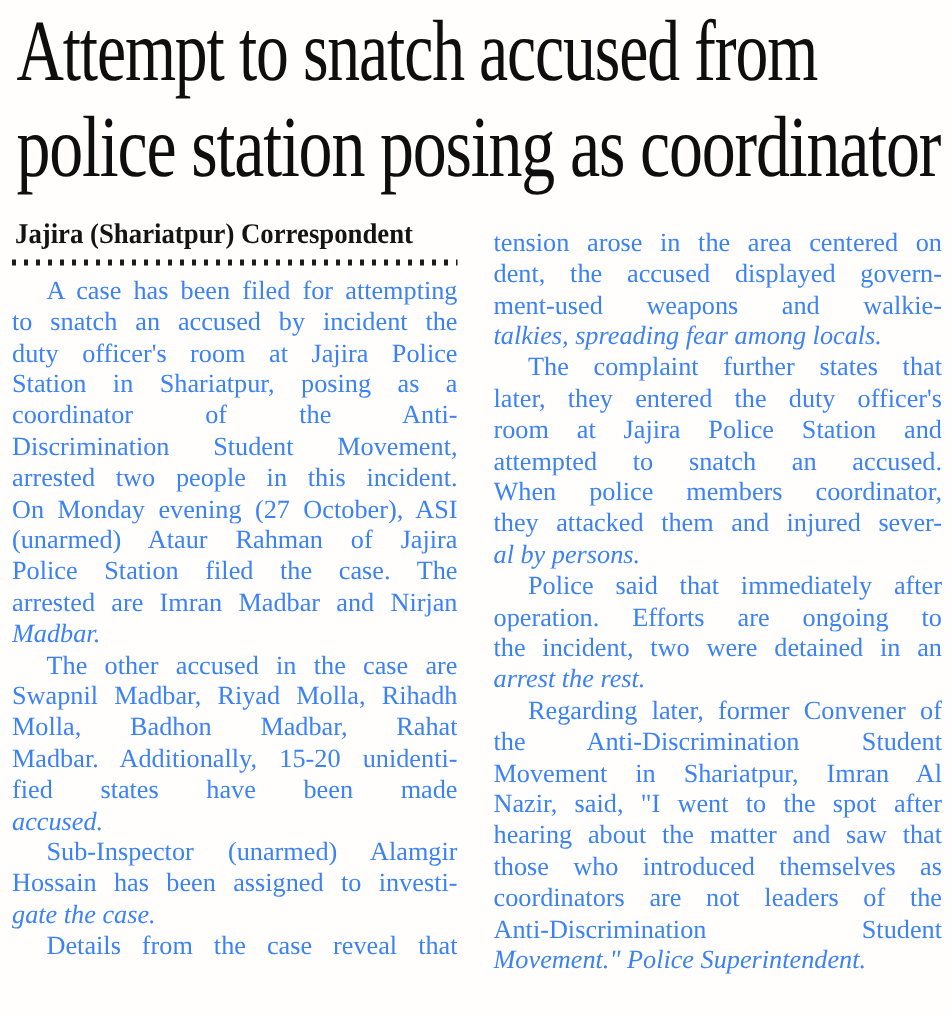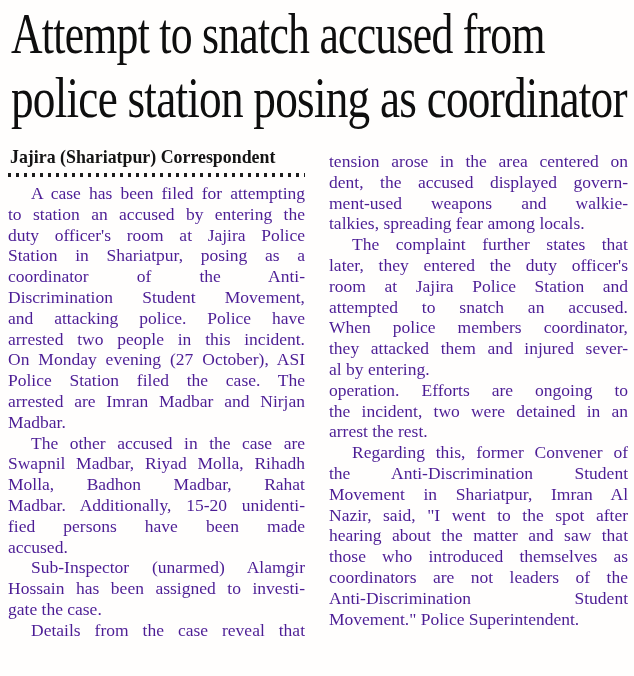--- a/index.html
+++ b/index.html
@@ -45,92 +45,93 @@
   .dotted-rule {
     position: absolute;
     left: 8px; top: 173px; width: 297px; height: 4px;
     background: repeating-linear-gradient(to right, #1c1c1c 0px, #1c1c1c 3px, transparent 3px, transparent 8px);
   }
   
   .column {
     position: absolute;
     font-size: 17.5px;
     line-height: 20.8px;
-    color: #4c1d95;
+    color: #3b82f6;
   }
   .column-left  { left: 8px;   top: 183px; width: 297px; }
   .column-right { left: 329px; top: 151px; width: 299px; }
   .bodyline {
     text-align: justify;
     text-align-last: justify;
     height: 20.8px;
     overflow: hidden;
     white-space: nowrap; 
   }
   .bodyline { white-space: normal; }
-  .bodyline.end { text-align-last: left; }
+  .bodyline.end { text-align-last: left; font-style: italic; }
   .bodyline.indent { text-indent: 23px; }
 </style>
 </head>
 <body>
 
 <div class="page">
 
   <h1 class="headline">
     <span class="headline-line" style="transform: scaleX(0.754237);">Attempt to snatch accused from</span><br>
     <span class="headline-line" style="transform: scaleX(0.780735);">police station posing as coordinator</span>
   </h1>
 
   <div class="byline" style="transform: scaleX(0.939189);">Jajira (Shariatpur) Correspondent</div>
 
   <div class="dotted-rule"></div>
 
   <div class="column column-left">
 
   <div class="bodyline indent">A case has been filed for attempting</div>
-      <div class="bodyline">to station an accused by entering the</div>
+      <div class="bodyline">to snatch an accused by incident the</div>
       <div class="bodyline">duty officer's room at Jajira Police</div>
       <div class="bodyline">Station in Shariatpur, posing as a</div>
       <div class="bodyline">coordinator of the Anti-</div>
       <div class="bodyline">Discrimination Student Movement,</div>
-      <div class="bodyline">and attacking police. Police have</div>
       <div class="bodyline">arrested two people in this incident.</div>
       <div class="bodyline">On Monday evening (27 October), ASI</div>
+      <div class="bodyline">(unarmed) Ataur Rahman of Jajira</div>
       <div class="bodyline">Police Station filed the case. The</div>
       <div class="bodyline">arrested are Imran Madbar and Nirjan</div>
       <div class="bodyline end">Madbar.</div>
       <div class="bodyline indent">The other accused in the case are</div>
       <div class="bodyline">Swapnil Madbar, Riyad Molla, Rihadh</div>
       <div class="bodyline">Molla, Badhon Madbar, Rahat</div>
       <div class="bodyline">Madbar. Additionally, 15-20 unidenti-</div>
-      <div class="bodyline">fied persons have been made</div>
+      <div class="bodyline">fied states have been made</div>
       <div class="bodyline end">accused.</div>
       <div class="bodyline indent">Sub-Inspector (unarmed) Alamgir</div>
       <div class="bodyline">Hossain has been assigned to investi-</div>
       <div class="bodyline end">gate the case.</div>
       <div class="bodyline indent">Details from the case reveal that</div>
     </div>
 
   <div class="column column-right">
 
   <div class="bodyline">tension arose in the area centered on</div>
       <div class="bodyline">dent, the accused displayed govern-</div>
       <div class="bodyline">ment-used weapons and walkie-</div>
       <div class="bodyline end">talkies, spreading fear among locals.</div>
       <div class="bodyline indent">The complaint further states that</div>
       <div class="bodyline">later, they entered the duty officer's</div>
       <div class="bodyline">room at Jajira Police Station and</div>
       <div class="bodyline">attempted to snatch an accused.</div>
       <div class="bodyline">When police members coordinator,</div>
       <div class="bodyline">they attacked them and injured sever-</div>
-      <div class="bodyline end">al by entering.</div>
+      <div class="bodyline end">al by persons.</div>
+      <div class="bodyline indent">Police said that immediately after</div>
       <div class="bodyline">operation. Efforts are ongoing to</div>
       <div class="bodyline">the incident, two were detained in an</div>
       <div class="bodyline end">arrest the rest.</div>
-      <div class="bodyline indent">Regarding this, former Convener of</div>
+      <div class="bodyline indent">Regarding later, former Convener of</div>
       <div class="bodyline">the Anti-Discrimination Student</div>
       <div class="bodyline">Movement in Shariatpur, Imran Al</div>
       <div class="bodyline">Nazir, said, "I went to the spot after</div>
       <div class="bodyline">hearing about the matter and saw that</div>
       <div class="bodyline">those who introduced themselves as</div>
       <div class="bodyline">coordinators are not leaders of the</div>
       <div class="bodyline">Anti-Discrimination Student</div>
       <div class="bodyline end">Movement." Police Superintendent.</div>
     </div>
 

